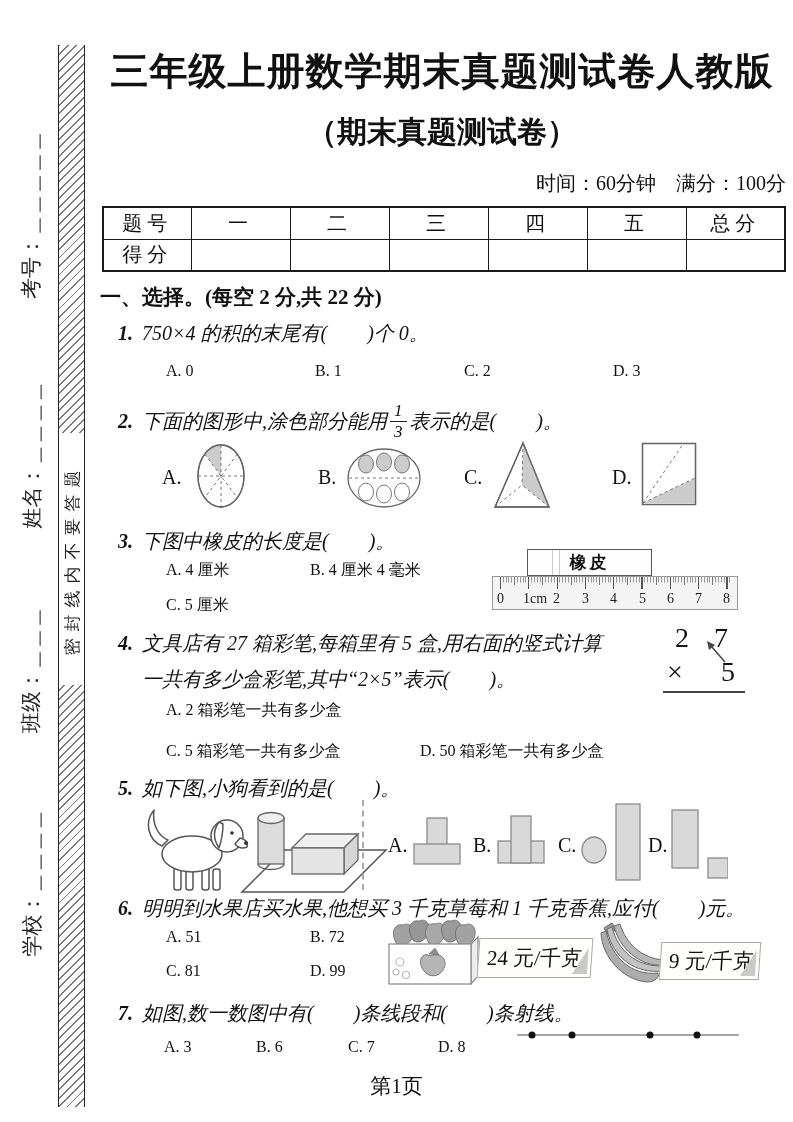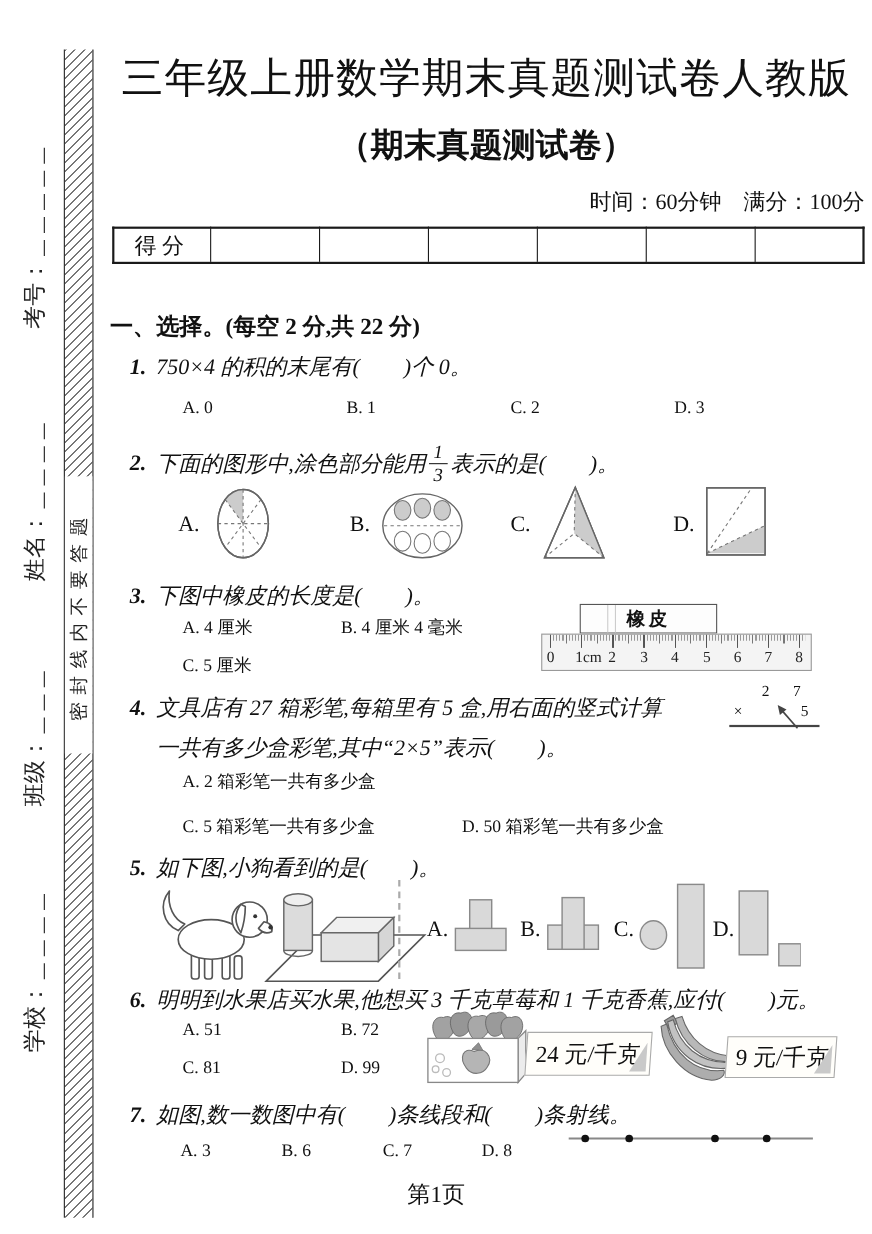--- a/index.html
+++ b/index.html
@@ -21,21 +21,21 @@
     border-left:1.8px solid #222; border-right:1.8px solid #222;
     background:repeating-linear-gradient(135deg,#777 0 1.3px,transparent 1.3px 6px);
   }
   .sealgap {
     position:absolute; left:0; right:0; top:388px; height:252px; background:#fff;
     display:flex; align-items:center; justify-content:center;
   }
   .sealgap span { transform:rotate(-90deg); white-space:nowrap; font-size:17px; letter-spacing:7px; color:#222; }
 
   
-  .title   { position:absolute; left:96px; top:46px;  width:692px; text-align:center; font-size:38px; font-weight:normal; letter-spacing:1px; }
+  .title   { position:absolute; left:96px; top:46px;  width:692px; text-align:center; font-size:38px; font-weight:bold; letter-spacing:1px; }
   .subtitle{ position:absolute; left:96px; top:112px; width:692px; text-align:center; font-size:30px; font-weight:bold; }
   .meta    { position:absolute; left:96px; top:170px; width:690px; text-align:right; font-size:20px; }
 
   
   table.score { position:absolute; left:102px; top:206px; width:684px; border-collapse:collapse; table-layout:fixed; border:2.5px solid #1a1a1a; }
   table.score td { border:1.6px solid #1a1a1a; height:32px; text-align:center; font-size:20px; letter-spacing:5px; }
 
   .sec-heading { position:absolute; left:100px; top:283px; font-size:21px; font-weight:bold; }
 
   
@@ -65,21 +65,21 @@
       repeating-linear-gradient(90deg,#555 0 1.2px,transparent 1.2px 28.3px),
       repeating-linear-gradient(90deg,#777 0 1px,transparent 1px 14.15px),
       repeating-linear-gradient(90deg,#999 0 1px,transparent 1px 2.83px);
     background-size:232px 12px,232px 8px,232px 5.5px;
     background-position:7px 0,7px 0,7px 0;
     background-repeat:no-repeat;
   }
   .rtick { position:absolute; top:14px; font-size:14px; color:#222; }
 
   
-  .vcalc { position:absolute; left:663px; top:622px; width:82px; font-size:14px; }
+  .vcalc { position:absolute; left:663px; top:622px; width:82px; font-size:28px; }
   .vc-top { text-align:right; padding-right:8px; letter-spacing:9px; }
   .vc-bot { display:flex; justify-content:space-between; padding:2px 10px 3px 4px; border-bottom:2px solid #444; }
   .vc-arrow { position:absolute; left:40px; top:16px; }
 
   
   .divider { position:absolute; left:362px; top:800px; height:90px; border-left:2px dashed #aaa; }
 
   
   .pricetag {
     position:absolute; background:#fffefa; border:1.5px solid #aaa; transform:skewX(-4deg);
@@ -122,20 +122,29 @@
     <colgroup>
         <col style="width:88px">
         <col>
         <col>
         <col>
         <col>
         <col>
         <col>
       </colgroup>
     <tbody>
+      <tr>
+        <td>题号</td>
+        <td>一</td>
+        <td>二</td>
+        <td>三</td>
+        <td>四</td>
+        <td>五</td>
+        <td>总分</td>
+      </tr>
       <tr>
         <td>得分</td>
         <td></td>
         <td></td>
         <td></td>
         <td></td>
         <td></td>
         <td></td>
       </tr>
     </tbody>

